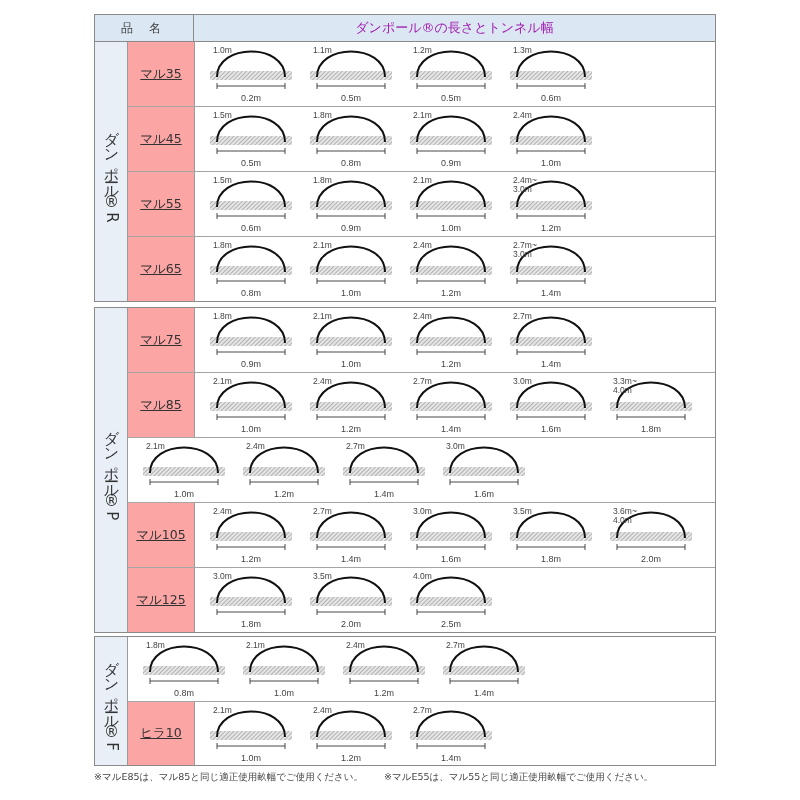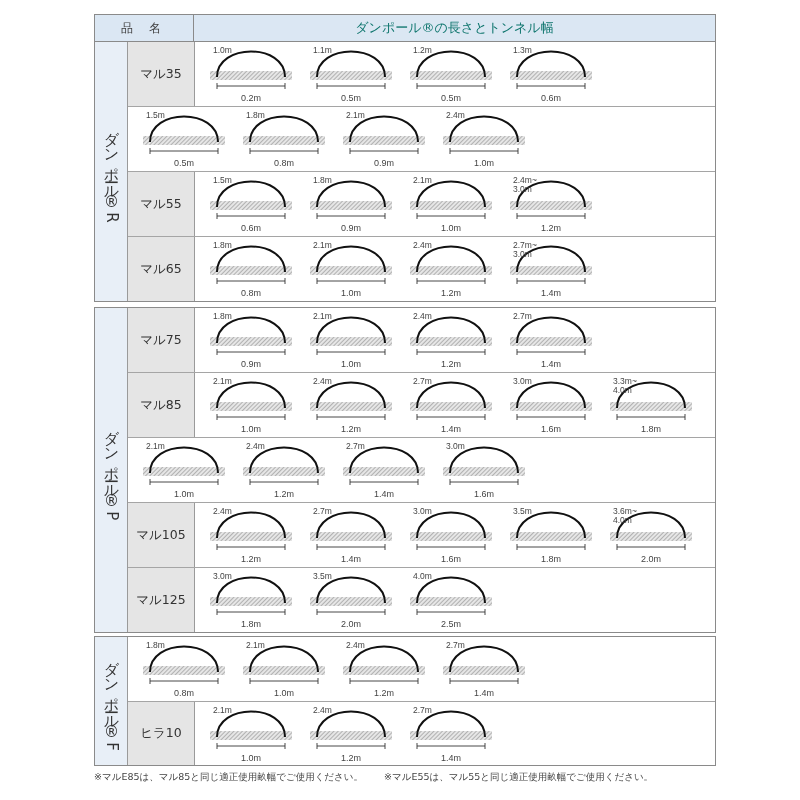--- a/index.html
+++ b/index.html
@@ -1,26 +1,26 @@
 <!DOCTYPE html>
 <html><head>
 <meta charset="utf-8">
 <style>
   html, body { margin:0; padding:0; background:#ffffff; }
   body { width:800px; height:800px; position:relative; font-family:"DejaVu Sans", sans-serif; color:#333; overflow:hidden; }
   .header { position:absolute; left:94px; top:14px; width:620px; height:26px; border:1px solid #8a8a8a; background:#dbe7f3; display:flex; }
   .header .h1 { width:98px; border-right:1px solid #8a8a8a; display:flex; align-items:center; justify-content:center; font-size:12px; letter-spacing:6px; color:#404040; }
-  .header .h2 { flex:1; display:flex; align-items:center; justify-content:center; font-size:13px; color:#0f766e; }
+  .header .h2 { flex:1; display:flex; align-items:center; justify-content:center; font-size:13px; color:#a21caf; }
   .section { position:absolute; left:94px; width:620px; border:1px solid #8a8a8a; display:flex; background:#fff; }
   .sec-label { width:32px; background:#e8eff7; border-right:1px solid #9a9a9a; display:flex; align-items:center; justify-content:center; }
   .sec-label span { writing-mode:vertical-rl; font-size:15px; color:#333; letter-spacing:1px; }
   .rows { flex:1; display:flex; flex-direction:column; }
   .row { display:flex; border-bottom:1px solid #a5a5a5; }
   .row:last-child { border-bottom:none; }
-  .row-name { width:66px; background:#e5e5e5; border-right:1px solid #9a9a9a; display:flex; align-items:center; justify-content:center; font-size:12.5px; color:#333; }
+  .row-name { width:66px; background:#fca5a5; border-right:1px solid #9a9a9a; display:flex; align-items:center; justify-content:center; font-size:12.5px; color:#333;text-decoration:underline; }
   .row-cells { flex:1; position:relative;padding-left:44px; }
   .cell { position:absolute; top:0; width:96px; height:64px; }
   .cell svg { position:absolute; left:0; top:0; }
   .len { position:absolute; left:10px; top:4px; font-size:8.5px; line-height:9px; color:#444; font-family:"Liberation Sans", sans-serif; white-space:pre; }
   .width { position:absolute; left:0; width:96px; top:51px; text-align:center; font-size:9px; color:#444; font-family:"Liberation Sans", sans-serif; }
   .footnote { position:absolute; left:94px; top:771px; font-size:9.5px; color:#444; white-space:nowrap; }
   .footnote span { margin-right:18px; }
 </style>
 </head>
 <body>
@@ -102,20 +102,21 @@
   <line x1="14" y1="44" x2="82" y2="44" stroke="#333" stroke-width="0.9"></line>
   <line x1="14" y1="41" x2="14" y2="47" stroke="#333" stroke-width="0.9"></line>
   <line x1="82" y1="41" x2="82" y2="47" stroke="#333" stroke-width="0.9"></line>
 </svg>
             <div class="len">1.3m</div>
             <div class="width">0.6m</div>
           </div>
         </div>
       </div>
       <div class="row" style="height: 64px;">
+        <div class="row-name">マル45</div>
         <div class="row-cells">
           <div class="cell" style="left: 8px;">
             <svg width="96" height="64" viewBox="0 0 96 64">
   <defs>
                 <pattern id="hatch" width="3" height="3" patternUnits="userSpaceOnUse" patternTransform="rotate(45)">
     <rect width="3" height="3" fill="#e6e6e6"></rect>
                   <line x1="0" y1="0" x2="0" y2="3" stroke="#8d8d8d" stroke-width="1.2"></line>
                 </pattern>
               </defs>
   <rect x="7" y="29" width="82" height="9" fill="url(#hatch)"></rect>

